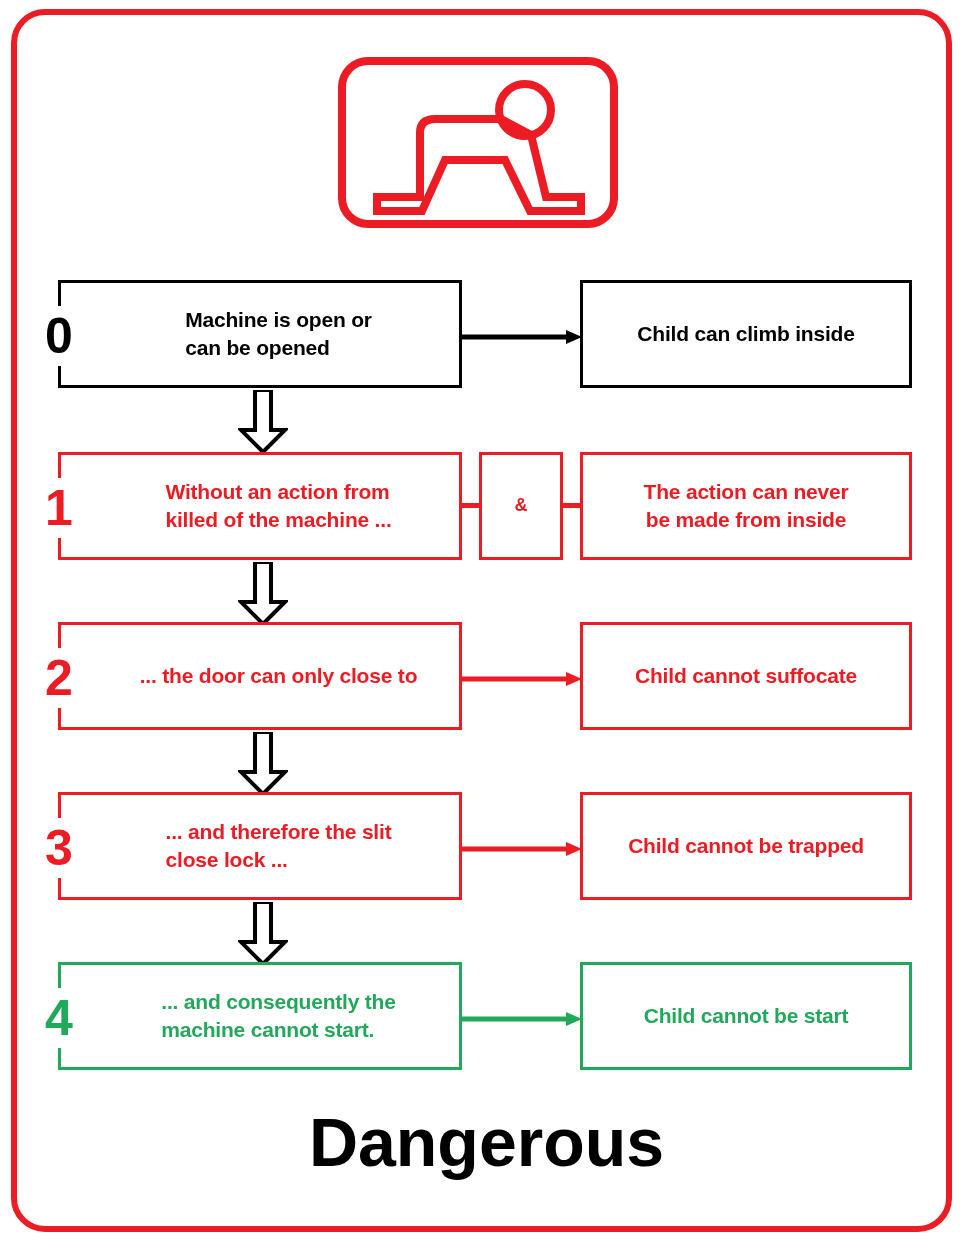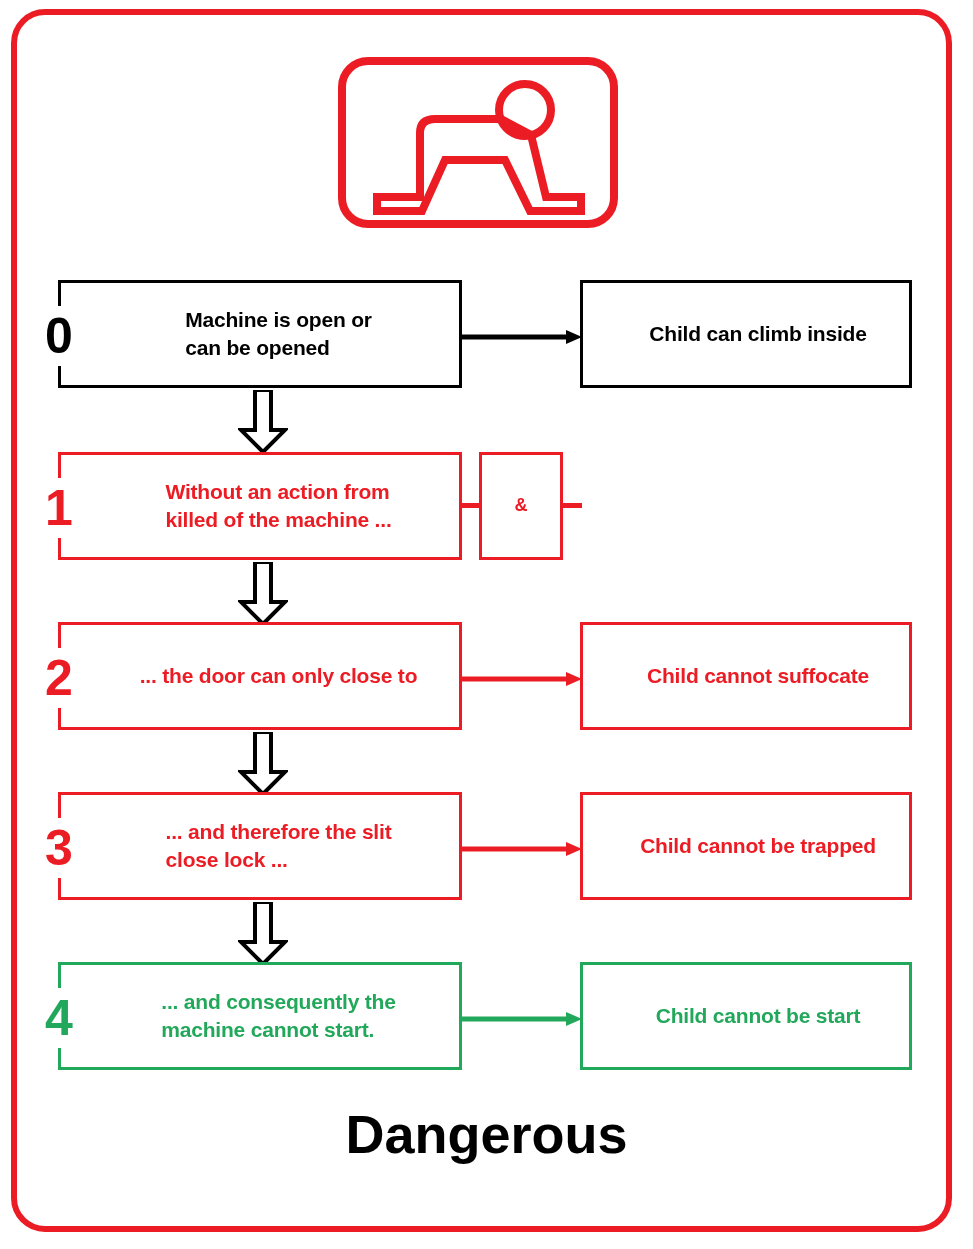--- a/index.html
+++ b/index.html
@@ -95,21 +95,20 @@
   .box-left .box-text {
     padding-left: 45px;
     padding-right: 8px;
     box-sizing: border-box;
     justify-content: center;
     text-align: left;
   }
   .box-right .box-text {
     justify-content: center;
     text-align: center;
-    margin-left: 12px;
   }
   .box-and .box-text {
     justify-content: center;
     text-align: center;
     font-size: 18px;
   }
 
   
   .step-num {
     position: absolute;
@@ -156,21 +155,21 @@
     height: 64px;
   }
 
   
   #bottom-title {
     position: absolute;
     left: 0;
     top: 1103px;
     width: 973px;
     text-align: center;
-    font-size: 54px;
+    font-size: 68px;
     font-weight: bold;
     color: #000000;
     letter-spacing: 0px;
   }
 </style>
 </head>
 <body>
 
 <div id="page">
 
@@ -223,20 +222,28 @@
       </div>
     </div>
     <div class="step-num red">1</div>
 
     <div class="and-stub s1"></div>
     <div class="box box-and red">
       <div class="box-text red">&amp;</div>
     </div>
     <div class="and-stub s2"></div>
 
+    <div class="box box-right red">
+      <div class="box-text red">
+        <span>
+          <span>The action can never</span><br>
+          <span>be made from inside</span>
+        </span>
+      </div>
+    </div>
   </div>
 
   <div class="v-arrow" style="top:562px;">
     <svg viewBox="0 0 50 64" width="50" height="64" xmlns="http://www.w3.org/2000/svg">
       <polygon points="17,0 33,0 33,40 47,40 25,62 3,40 17,40" fill="#ffffff" stroke="#000000" stroke-width="4" stroke-linejoin="miter"></polygon>
     </svg>
   </div>
 
   <div class="row" style="top:622px;">
     <div class="box box-left red">

